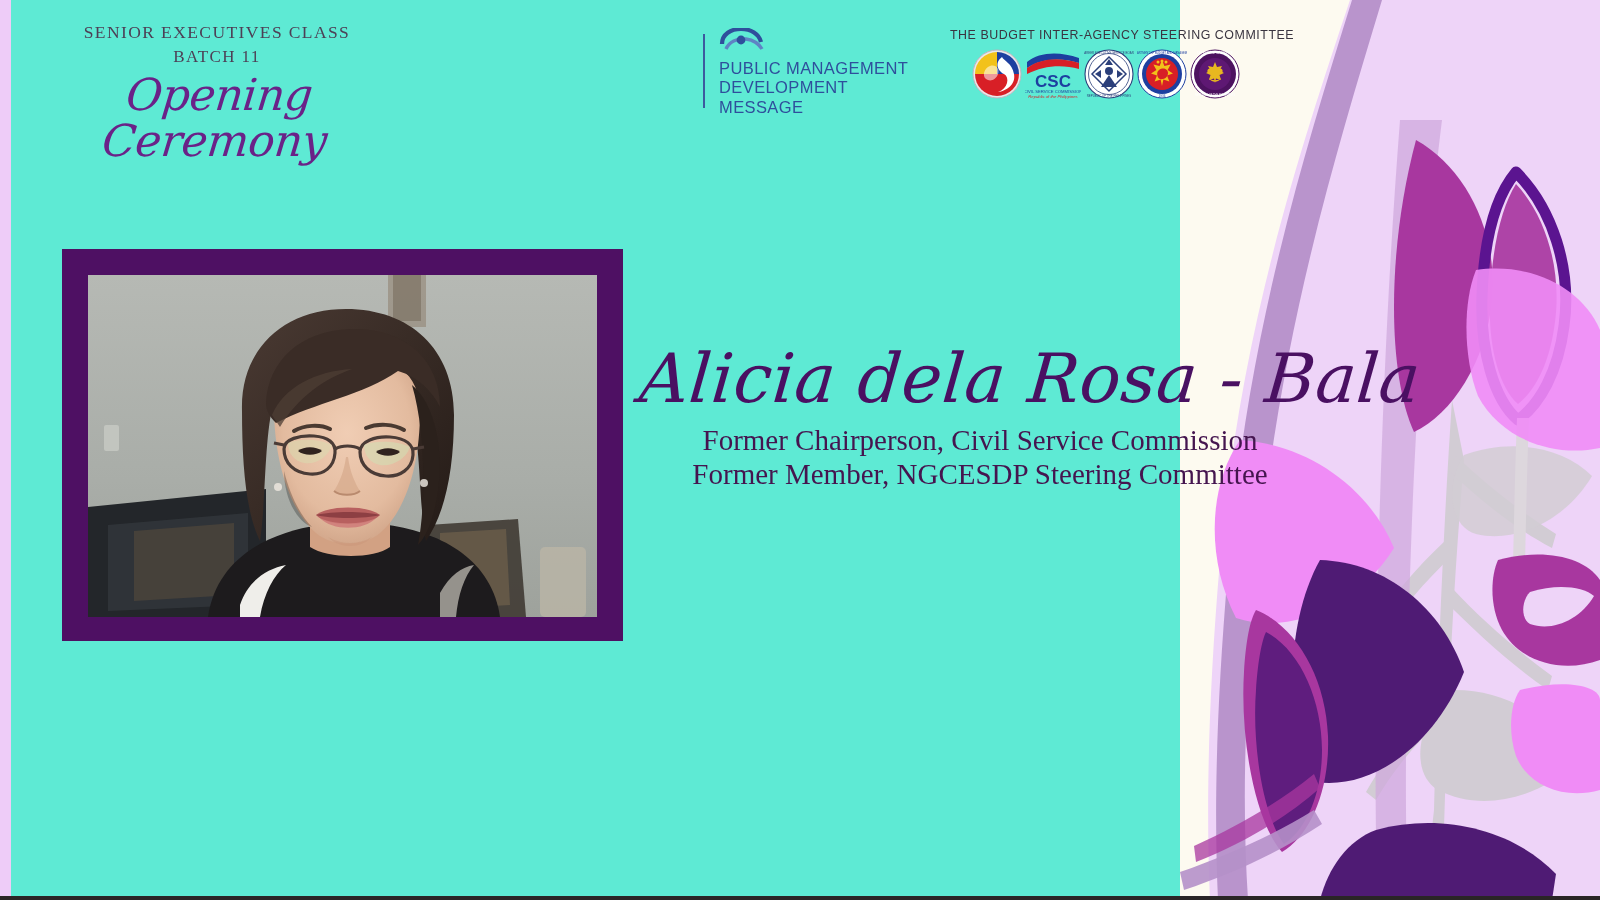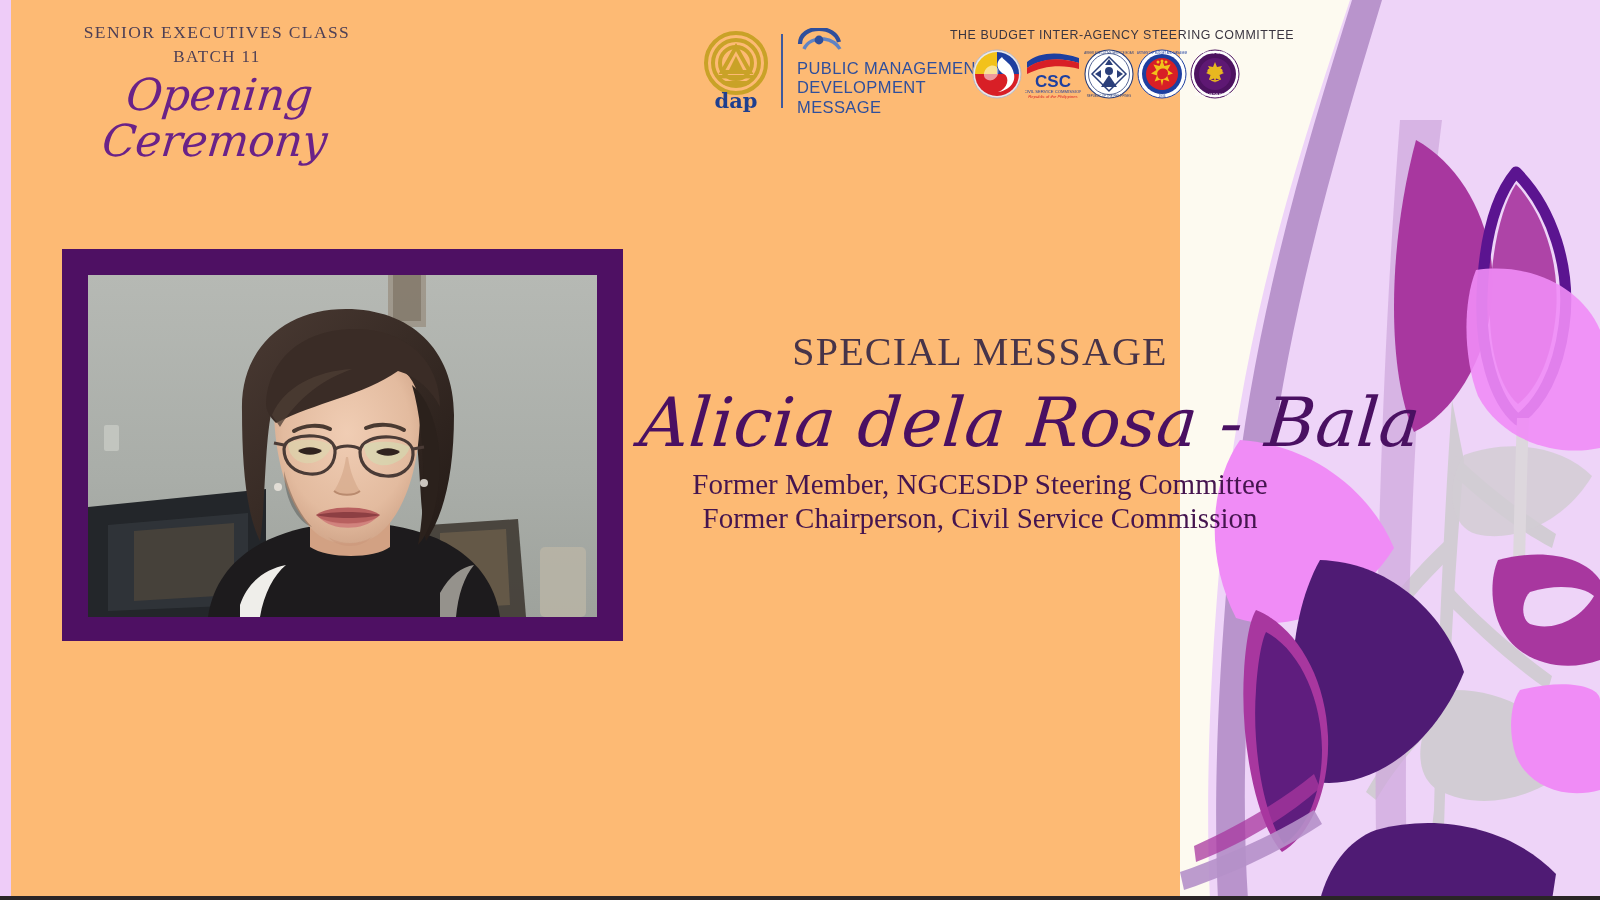--- a/index.html
+++ b/index.html
@@ -5,21 +5,21 @@
 <style>
   * { margin:0; padding:0; box-sizing:border-box; }
   html,body{
     width:1600px; height:900px; overflow:hidden;
     font-family:"Liberation Serif", serif;
     background:#fdfaf0;
   }
   #slide{
     position:relative;
     width:1600px; height:900px;
-    background:#fdba74;
+    background:#5eead4;
     overflow:hidden;
   }
 
   
   .edge-strip{
     position:absolute; left:0; top:0;
     width:11px; height:900px;
     background:#eeccf8;
     z-index:6;
   }
@@ -219,34 +219,20 @@
 
   <div class="edge-strip"></div>
 
   <div class="hdr-left">
     <div class="sec-class">SENIOR EXECUTIVES CLASS</div>
     <div class="batch">BATCH 11</div>
     <div class="opening">Opening Ceremony</div>
   </div>
 
   <div class="dap-block">
-    <div class="dap-mark">
-      <svg width="78" height="82" viewBox="0 0 78 82" aria-hidden="true">
-        <g fill="none" stroke="#c9a227" stroke-width="4">
-          <circle cx="39" cy="33" r="30"></circle>
-          <circle cx="39" cy="33" r="23"></circle>
-          <circle cx="39" cy="33" r="16"></circle>
-        </g>
-        <path d="M39 17 L53 42 L25 42 Z" fill="none" stroke="#c9a227" stroke-width="4"></path>
-        <path d="M39 26 L47 42 L31 42 Z" fill="#c9a227"></path>
-        <rect x="22" y="45" width="34" height="3.4" fill="#c9a227"></rect>
-        <rect x="26" y="51" width="26" height="3.4" fill="#c9a227"></rect>
-        <text x="39" y="78" text-anchor="middle" font-family="DejaVu Serif, serif" font-size="21" font-weight="bold" fill="#1f3f8f">dap</text>
-      </svg>
-    </div>
     <div class="dap-divider"></div>
     <div class="pmdp">
       <div class="pmdp-wave">
         <svg width="46" height="26" viewBox="0 0 46 26" aria-hidden="true">
           <path d="M3 16 C3 6 12 1 22 1 C32 1 40 6 42 14" fill="none" stroke="#2f4f9c" stroke-width="4.2"></path>
           <path d="M7 21 C10 14 18 10 27 11 C34 12 40 16 43 21" fill="none" stroke="#5f83c4" stroke-width="3.4"></path>
           <circle cx="22" cy="12" r="4.4" fill="#2f4f9c"></circle>
         </svg>
       </div>
       <div class="pmdp-txt">
@@ -415,23 +401,22 @@
         <path d="M196 196 C202 220 212 240 224 252 C208 246 196 222 196 196 Z" fill="#c79madd" opacity="0.25"></path>
         <path d="M240 262 C254 270 270 270 284 262 C272 274 252 274 240 262 Z" fill="#c9957a" opacity="0.5"></path>
 
         <circle cx="190" cy="212" r="4" fill="#e8e2da" opacity="0.9"></circle>
         <circle cx="336" cy="208" r="4" fill="#e8e2da" opacity="0.85"></circle>
       </svg>
     </div>
   </div>
 
   <div class="msg">
-    <div class="msg-kicker">SPECIAL MESSAGE</div>
     <div class="msg-name">Alicia dela Rosa - Bala</div>
     <div class="msg-role">
+      <div>Former Chairperson, Civil Service Commission</div>
       <div>Former Member, NGCESDP Steering Committee</div>
-      <div>Former Chairperson, Civil Service Commission</div>
     </div>
   </div>
 
   <div class="bottom-rule"></div>
 
 </div>
 
 </body></html>

